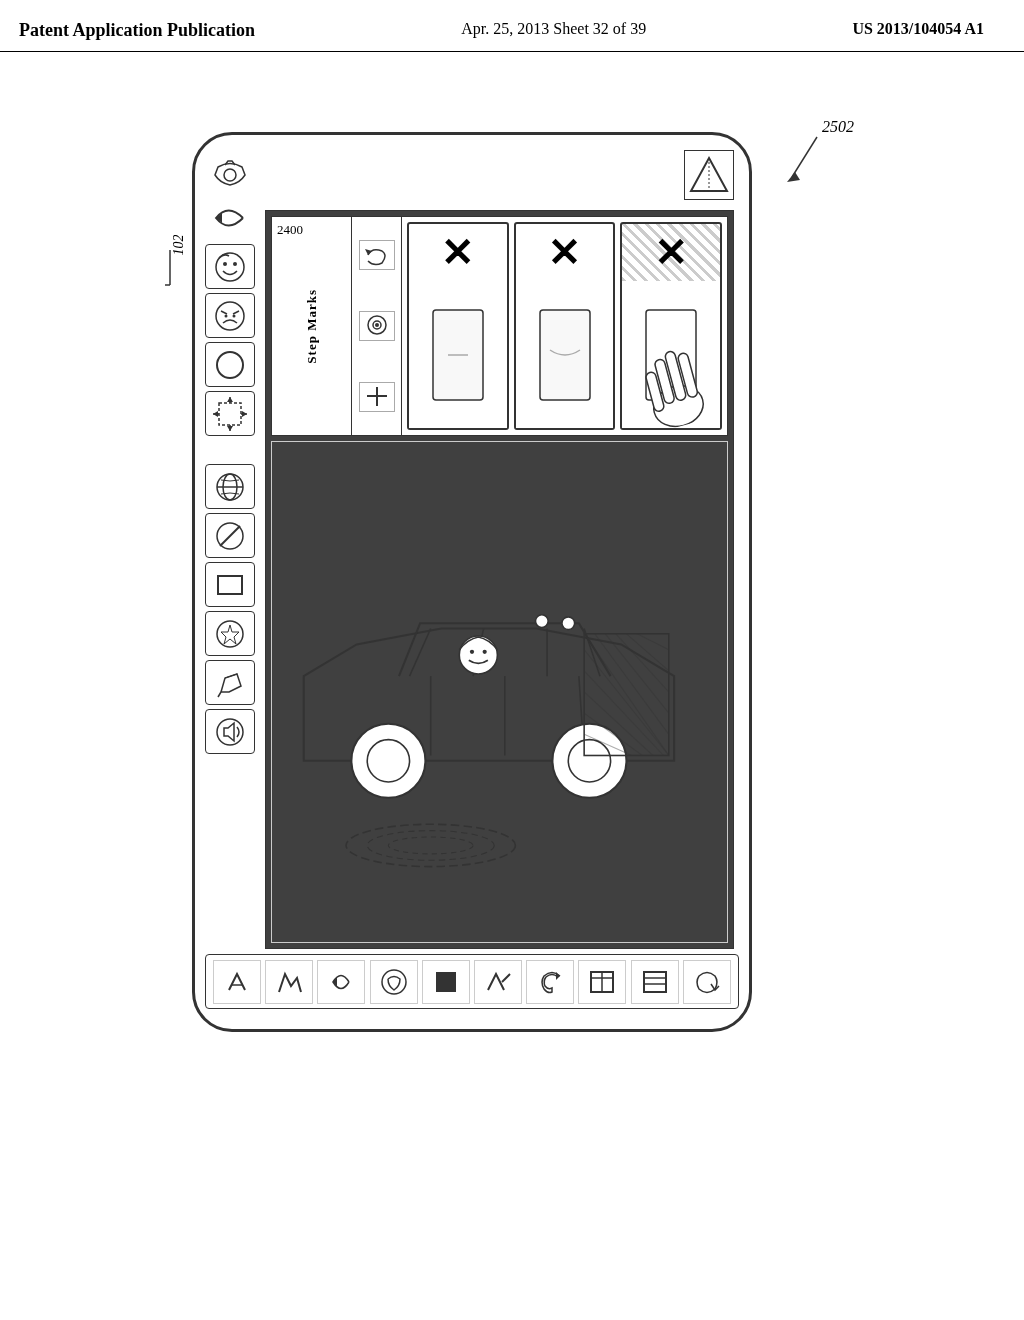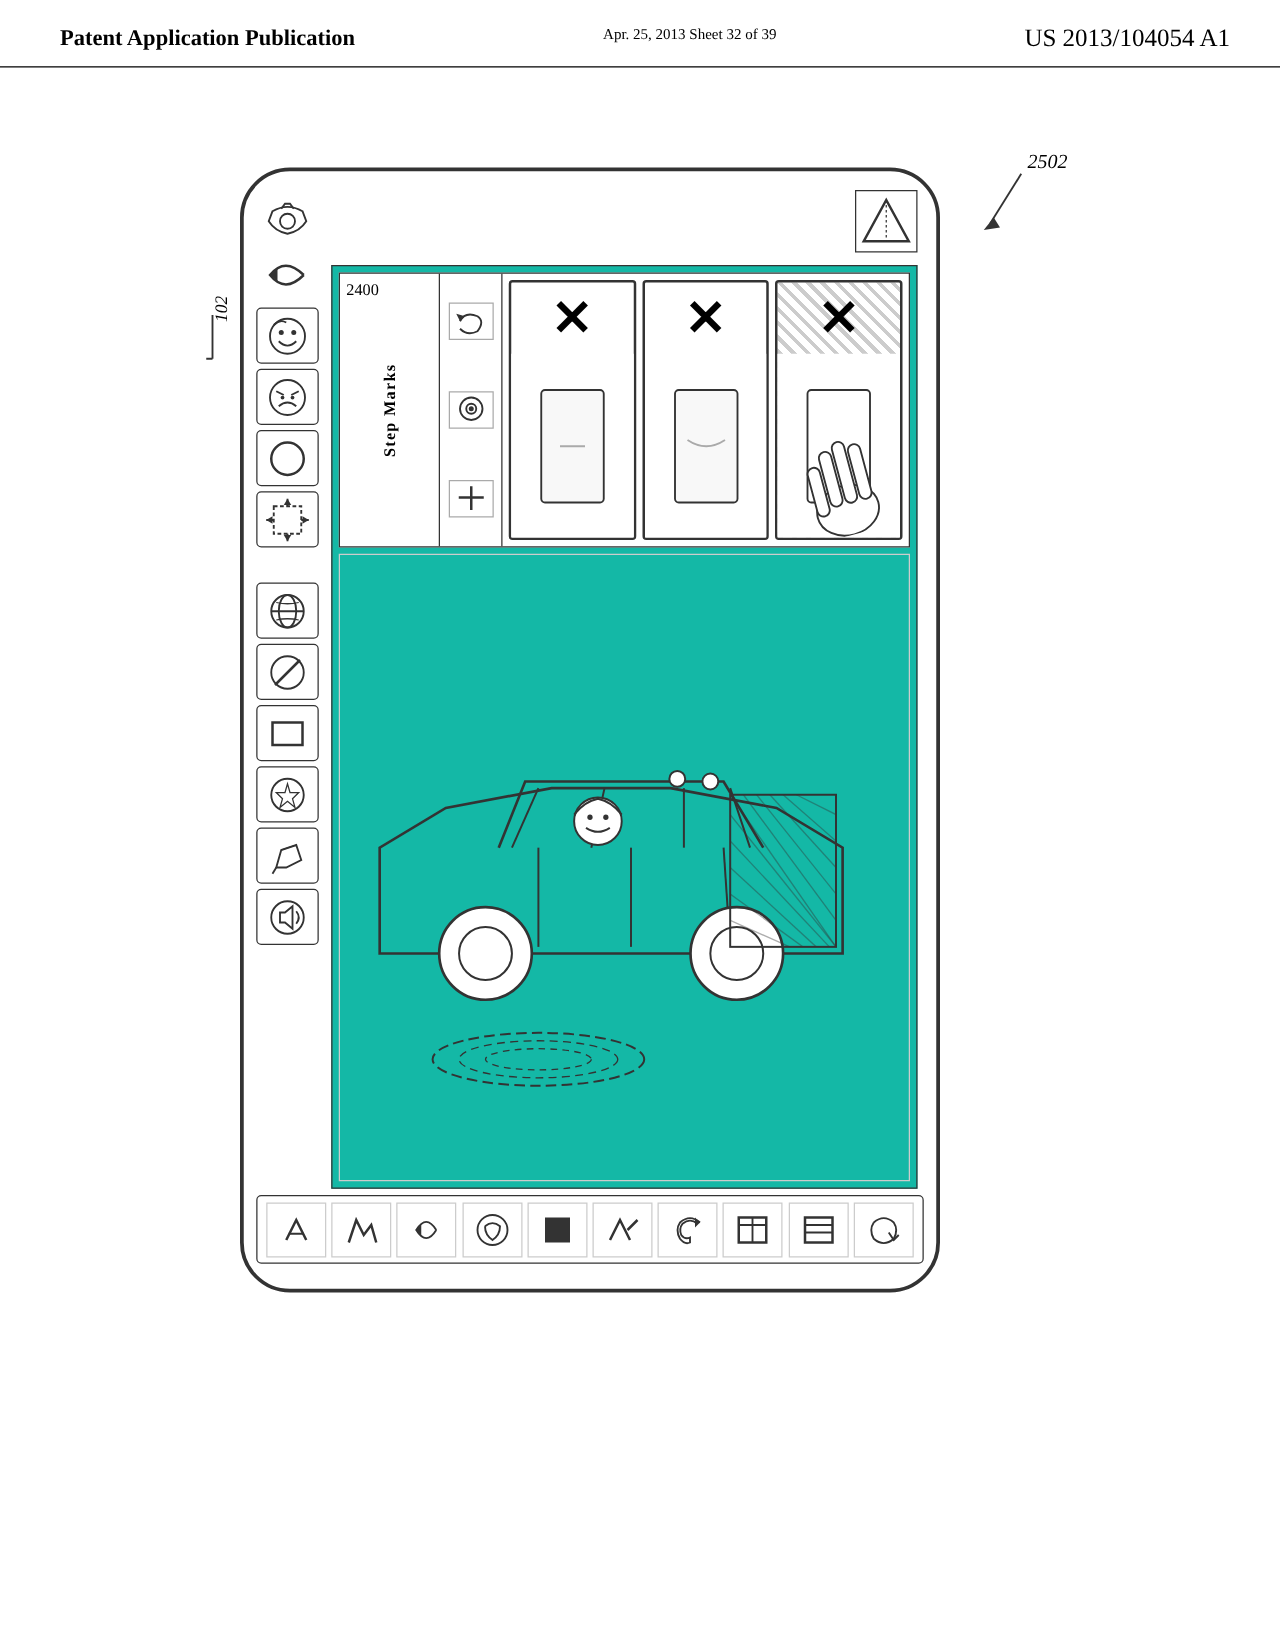--- a/index.html
+++ b/index.html
@@ -8,37 +8,37 @@
       height: 1320px;
       background: #fff;
       font-family: 'Times New Roman', Times, serif;
       overflow: hidden;
     }
 
     .page-header {
       display: flex;
       justify-content: space-between;
       align-items: flex-start;
-      padding: 20px 40px 10px 48px;
+      padding: 20px 40px 10px 19px;
       border-bottom: 1px solid #000;
     }
 
     .header-left {
       font-size: 18px;
       font-weight: bold;
     }
 
     .header-center {
-      font-size: 12px;
+      font-size: 16px;
       text-align: center;
     }
 
     .header-right {
-      font-size: 20px;
-      font-weight: normal;
+      font-size: 16px;
+      font-weight: bold;
     }
 
     .page-content {
       display: flex;
       justify-content: flex-end;
       align-items: flex-start;
       padding: 20px;
       position: relative;
     }
 
@@ -151,21 +151,21 @@
 
     
     .tablet-main {
       position: absolute;
       top: 75px;
       left: 70px;
       right: 15px;
       bottom: 80px;
       border: 1.5px solid #333;
       overflow: hidden;
-      background: #14b8a6;
+      background: #404040;
     }
 
     
     .step-marks-panel {
       position: absolute;
       top: 5px;
       left: 5px;
       right: 5px;
       height: 220px;
       border: 1.5px solid #333;

